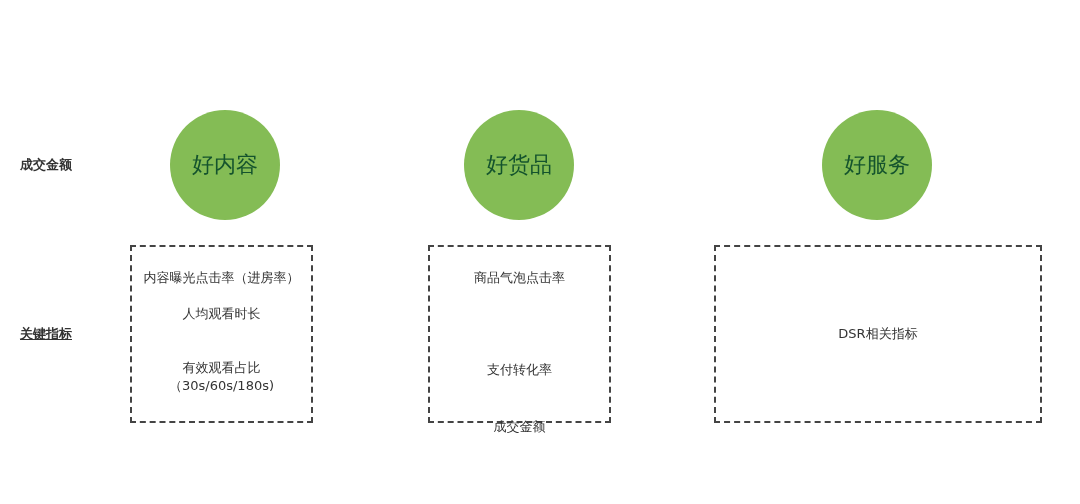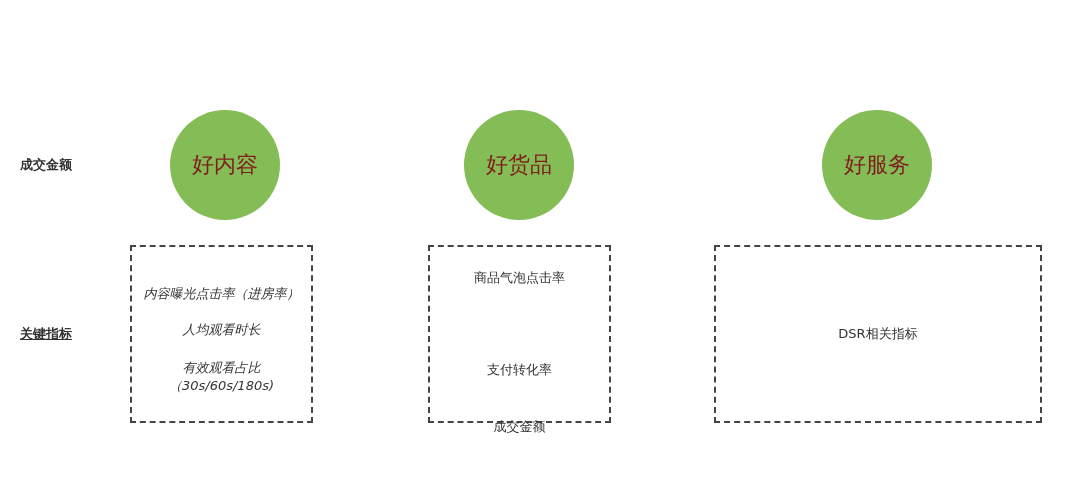--- a/index.html
+++ b/index.html
@@ -5,43 +5,43 @@
     html, body { margin: 0; padding: 0; }
     body {
       width: 1080px; height: 504px; background: #ffffff; position: relative; overflow: hidden;
       font-family: "DejaVu Sans", "Liberation Sans", sans-serif; color: #333333;
     }
     .row-label {
       position: absolute; font-size: 13px; font-weight: bold; color: #333333;
     }
     .circle {
       position: absolute; width: 110px; height: 110px; border-radius: 50%;
-      background: #84BC55; color: #7f1d1d; font-size: 22px;
+      background: #84BC55; color: #14532d; font-size: 22px;
       display: flex; align-items: center; justify-content: center;
     }
     .box {
       position: absolute; border: 2px dashed #444444; box-sizing: border-box;
       display: flex; flex-direction: column; align-items: center; justify-content: space-around;
       padding: 10px 4px; text-align: center;
     }
     .metric { font-size: 13px; color: #333333; line-height: 18px; }
   </style>
 </head>
 <body>
 
 <div class="row-label" style="left:20px; top:156px;">成交金额</div>
 <div class="row-label" style="left:20px; top:325px;text-decoration:underline;">关键指标</div>
 
 <div class="circle" style="left:170px; top:110px;">
   <span>好内容</span>
 </div>
-<div class="box" style="left:130px; top:245px; width:183px; height:178px; justify-content:center; padding-top:22px;font-style:italic;">
+<div class="box" style="left:130px; top:245px; width:183px; height:178px; justify-content:flex-start; padding-top:22px;">
   <div class="metric">内容曝光点击率（进房率）</div>
   <div class="metric" style="margin-top:18px;">人均观看时长</div>
-  <div class="metric" style="margin-top:20px;">有效观看占比</div>
+  <div class="metric" style="margin-top:36px;">有效观看占比</div>
   <div class="metric">（30s/60s/180s)</div>
 </div>
 
 <div class="circle" style="left:464px; top:110px;">
   <span>好货品</span>
 </div>
 <div class="box" style="left:428px; top:245px; width:183px; height:178px; justify-content:flex-start; padding-top:22px;gap:40px;">
   <div class="metric">商品气泡点击率</div>
   <div class="metric" style="margin-top:34px;">支付转化率</div>
   <div class="metric" style="font-family:Liberation Mono, monospace;">成交金额</div>

